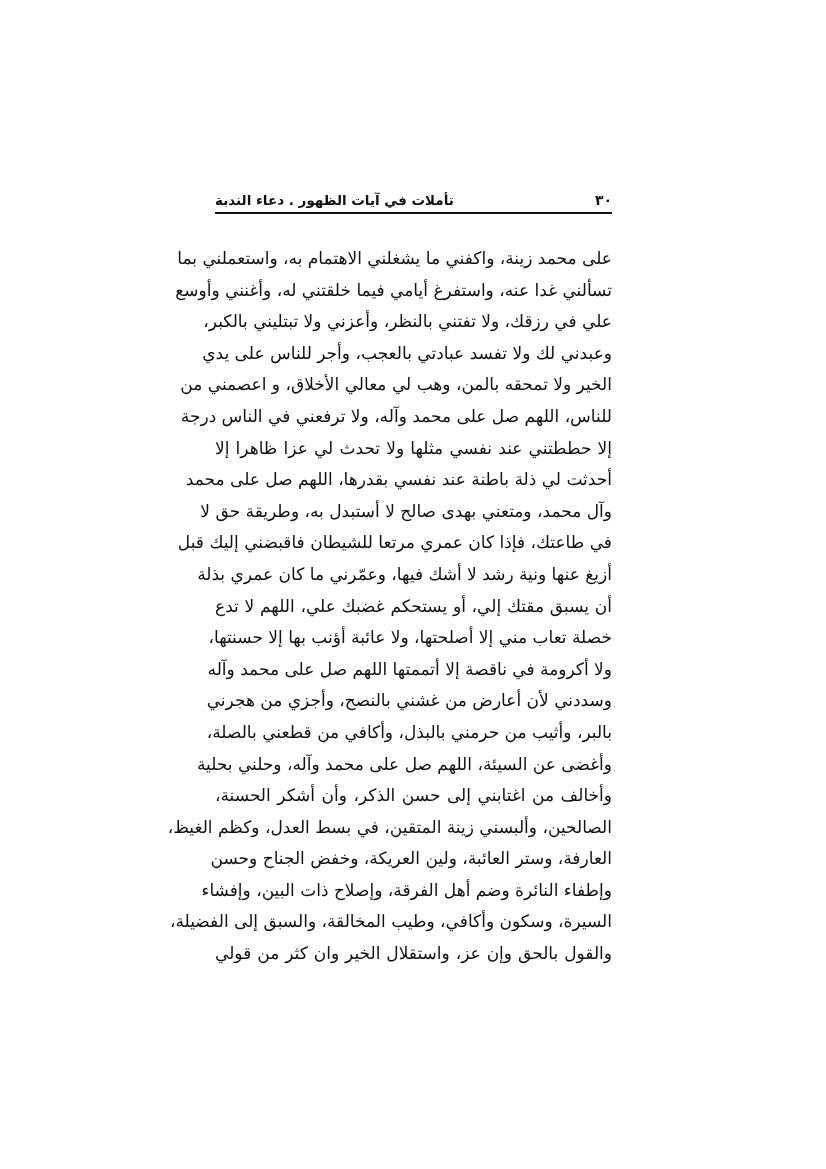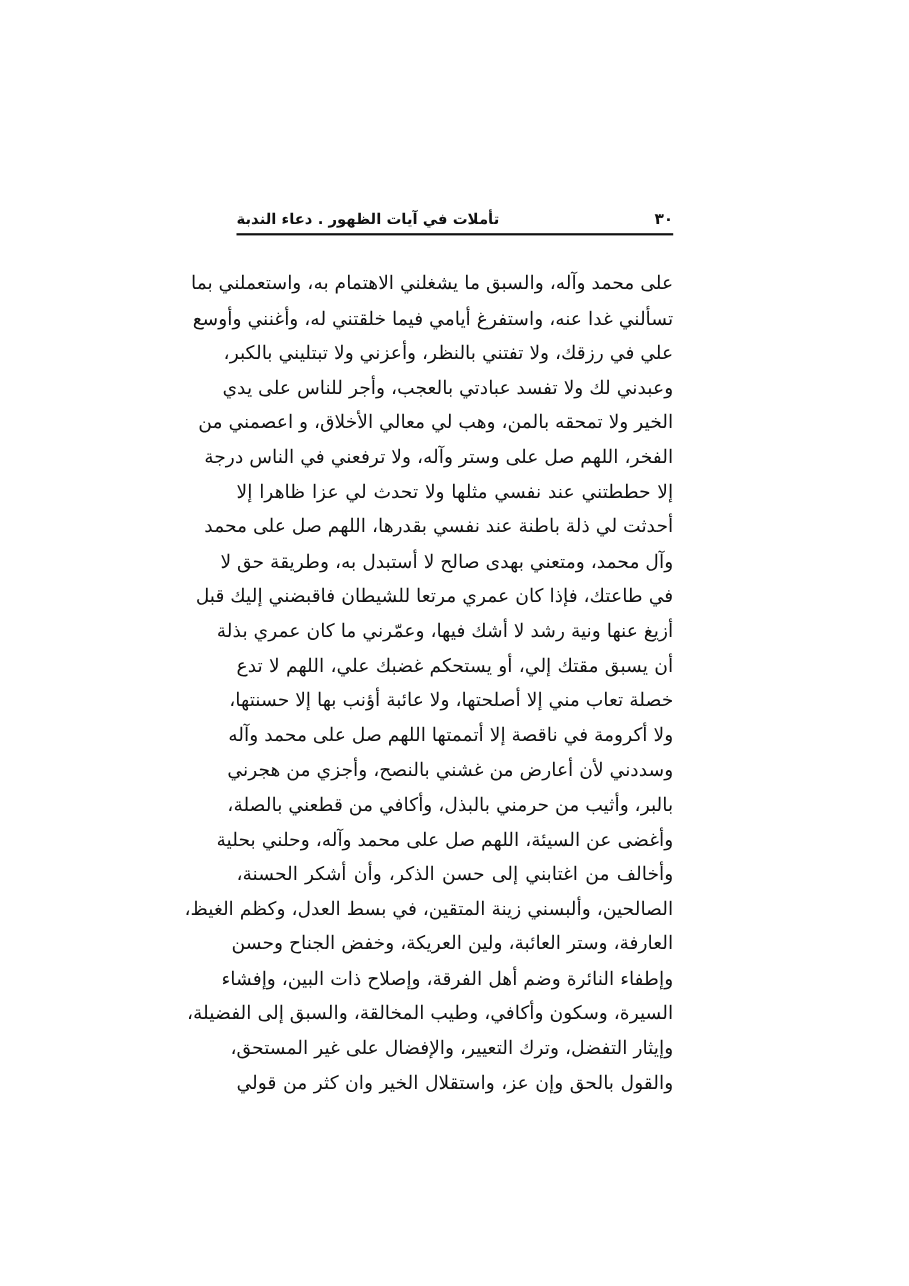--- a/index.html
+++ b/index.html
@@ -72,37 +72,36 @@
 </head>
 <body>
 
 <div class="page-header">
   <span class="page-number">٣٠</span>
   <span class="running-title">تأملات في آيات الظهور . دعاء الندبة</span>
 </div>
 <div class="header-rule"></div>
 
 <div class="body-text">
-  <span class="line">على محمد وآله، والسبق ما يشغلني الاهتمام به، واستعملني بما</span>
+  <span class="line">على محمد زينة، واكفني ما يشغلني الاهتمام به، واستعملني بما</span>
   <span class="line">تسألني غدا عنه، واستفرغ أيامي فيما خلقتني له، وأغنني وأوسع</span>
   <span class="line">علي في رزقك، ولا تفتني بالنظر، وأعزني ولا تبتليني بالكبر،</span>
   <span class="line">وعبدني لك ولا تفسد عبادتي بالعجب، وأجر للناس على يدي</span>
   <span class="line">الخير ولا تمحقه بالمن، وهب لي معالي الأخلاق، و اعصمني من</span>
-  <span class="line">الفخر، اللهم صل على وستر وآله، ولا ترفعني في الناس درجة</span>
+  <span class="line">للناس، اللهم صل على محمد وآله، ولا ترفعني في الناس درجة</span>
   <span class="line">إلا حططتني عند نفسي مثلها ولا تحدث لي عزا ظاهرا إلا</span>
   <span class="line">أحدثت لي ذلة باطنة عند نفسي بقدرها، اللهم صل على محمد</span>
   <span class="line">وآل محمد، ومتعني بهدى صالح لا أستبدل به، وطريقة حق لا</span>
   <span class="line">في طاعتك، فإذا كان عمري مرتعا للشيطان فاقبضني إليك قبل</span>
   <span class="line">أزيغ عنها ونية رشد لا أشك فيها، وعمّرني ما كان عمري بذلة</span>
   <span class="line">أن يسبق مقتك إلي، أو يستحكم غضبك علي، اللهم لا تدع</span>
   <span class="line">خصلة تعاب مني إلا أصلحتها، ولا عائبة أؤنب بها إلا حسنتها،</span>
   <span class="line">ولا أكرومة في ناقصة إلا أتممتها اللهم صل على محمد وآله</span>
   <span class="line">وسددني لأن أعارض من غشني بالنصح، وأجزي من هجرني</span>
   <span class="line">بالبر، وأثيب من حرمني بالبذل، وأكافي من قطعني بالصلة،</span>
   <span class="line">وأغضى عن السيئة، اللهم صل على محمد وآله، وحلني بحلية</span>
   <span class="line">وأخالف من اغتابني إلى حسن الذكر، وأن أشكر الحسنة،</span>
   <span class="line">الصالحين، وألبسني زينة المتقين، في بسط العدل، وكظم الغيظ،</span>
   <span class="line">العارفة، وستر العائبة، ولين العريكة، وخفض الجناح وحسن</span>
   <span class="line">وإطفاء النائرة وضم أهل الفرقة، وإصلاح ذات البين، وإفشاء</span>
   <span class="line">السيرة، وسكون وأكافي، وطيب المخالقة، والسبق إلى الفضيلة،</span>
-  <span class="line">وإيثار التفضل، وترك التعيير، والإفضال على غير المستحق،</span>
   <span class="line">والقول بالحق وإن عز، واستقلال الخير وان كثر من قولي</span>
 </div>
 
 </body></html>

